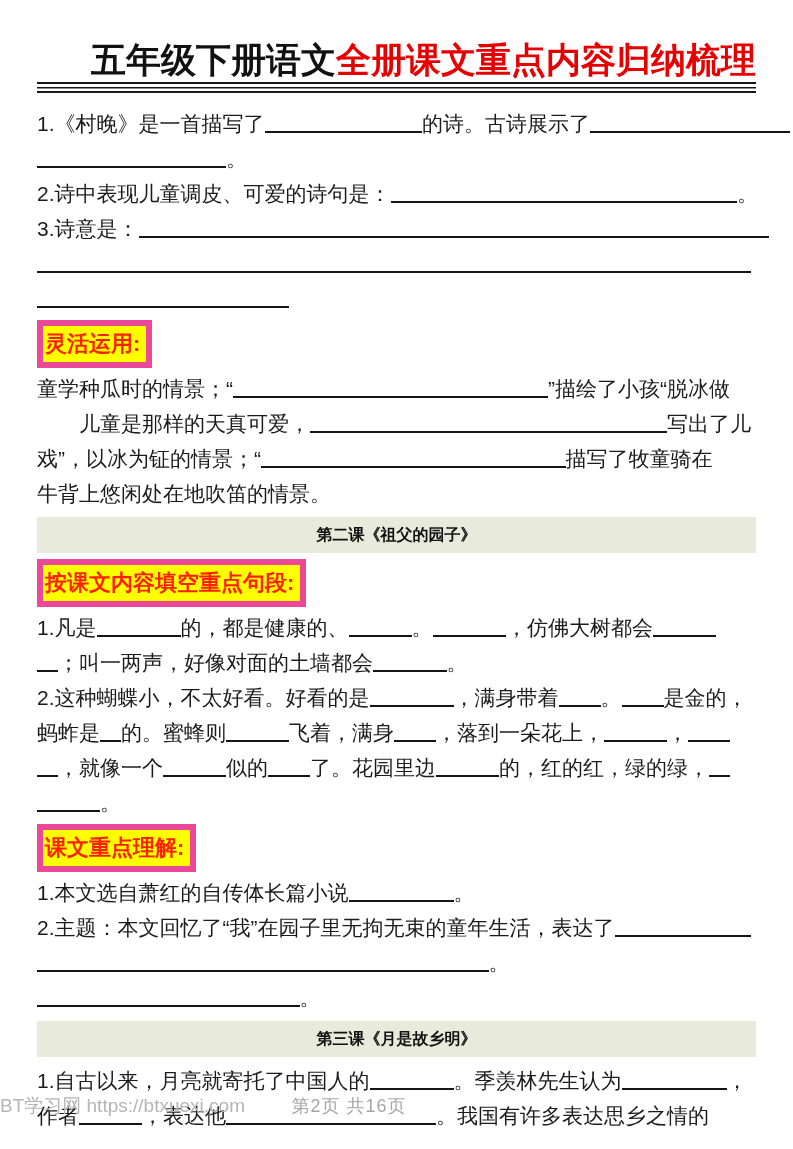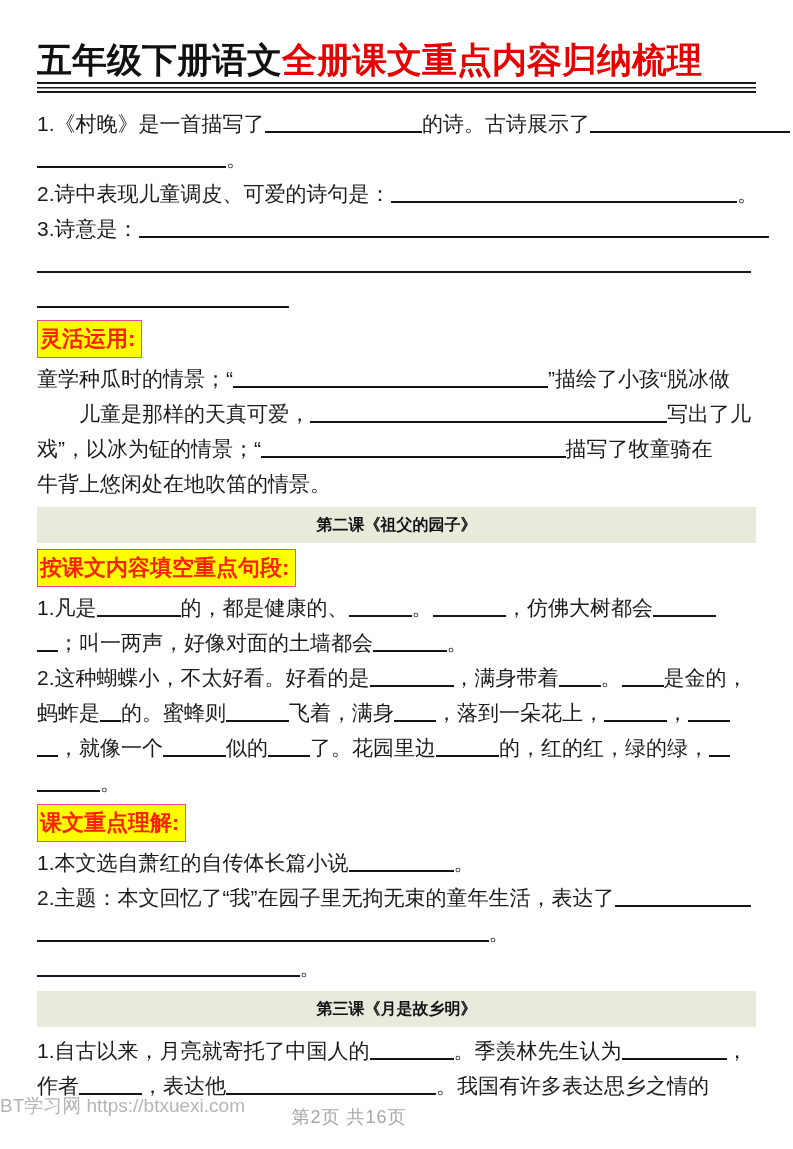--- a/index.html
+++ b/index.html
@@ -22,20 +22,21 @@
     position: relative;
   }
   .title {
     margin: 0;
     font-size: 35px;
     font-weight: 800;
     line-height: 1.12;
     white-space: nowrap;
     letter-spacing: 0;
     color: #111111;
+    text-align: right;
   }
   .title .red-part { color: #e60000; }
   .title-rule {
     margin-top: 3px;
     height: 7px;
     border-top: 2.5px solid #181818;
     border-bottom: 2px solid #181818;
     background: linear-gradient(#181818, #181818) center / 100% 1.5px no-repeat;
   }
   .content {
@@ -54,21 +55,21 @@
     position: relative;
     top: 2px;
   }
   .label-row {
     margin: 4px 0 3px 0;
     line-height: 33px;
   }
   .label {
     display: inline-block;
     background: #ffff00;
-    border: 1px solid #ec4899;
+    border: 6px solid #ec4899;
     color: #ff2000;
     font-weight: 700;
     font-size: 22px;
     padding: 1px 6px 2px 2px;
   }
   .section-header {
     background: #e8ebdc;
     text-align: center;
     font-weight: 700;
     font-size: 16px;
@@ -82,21 +83,21 @@
     left: 0;
     bottom: 30px;
     width: 100%;
     font-size: 19px;
     color: #b5b5b5;
   }
   .footer .page-num {
     position: absolute;
     left: 44%;
     transform: translateX(-50%);
-    top: 12px;
+    top: 1px;
     color: #a6a6a6;
     font-size: 18px;
     letter-spacing: 1px;
   }
 </style>
 </head>
 <body>
 
 <div class="page">
 

